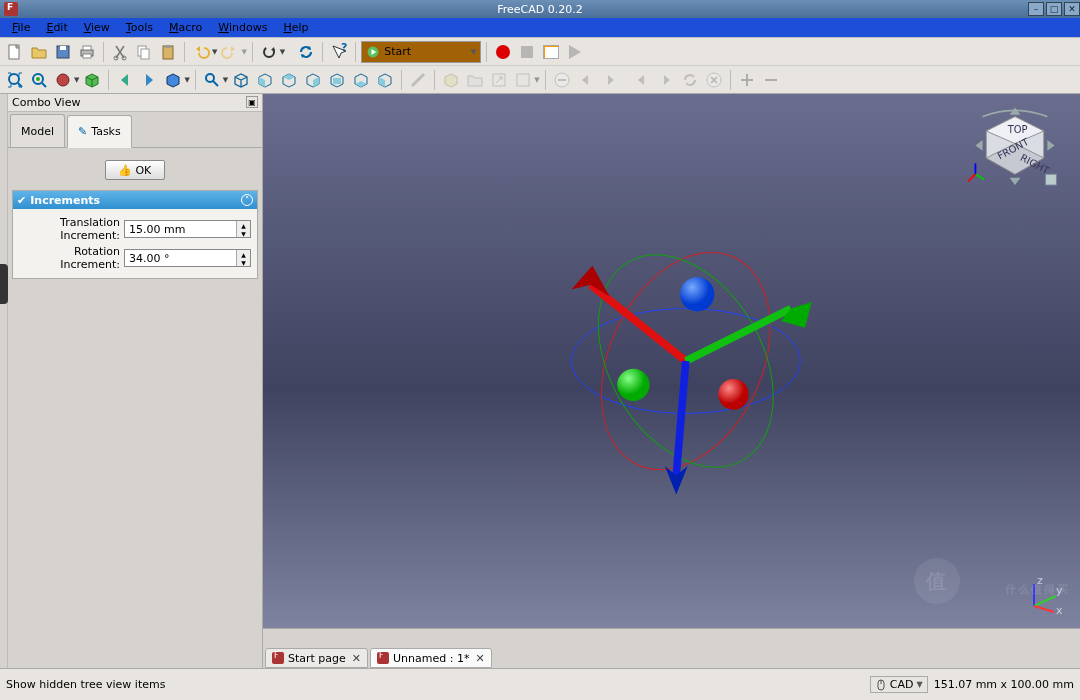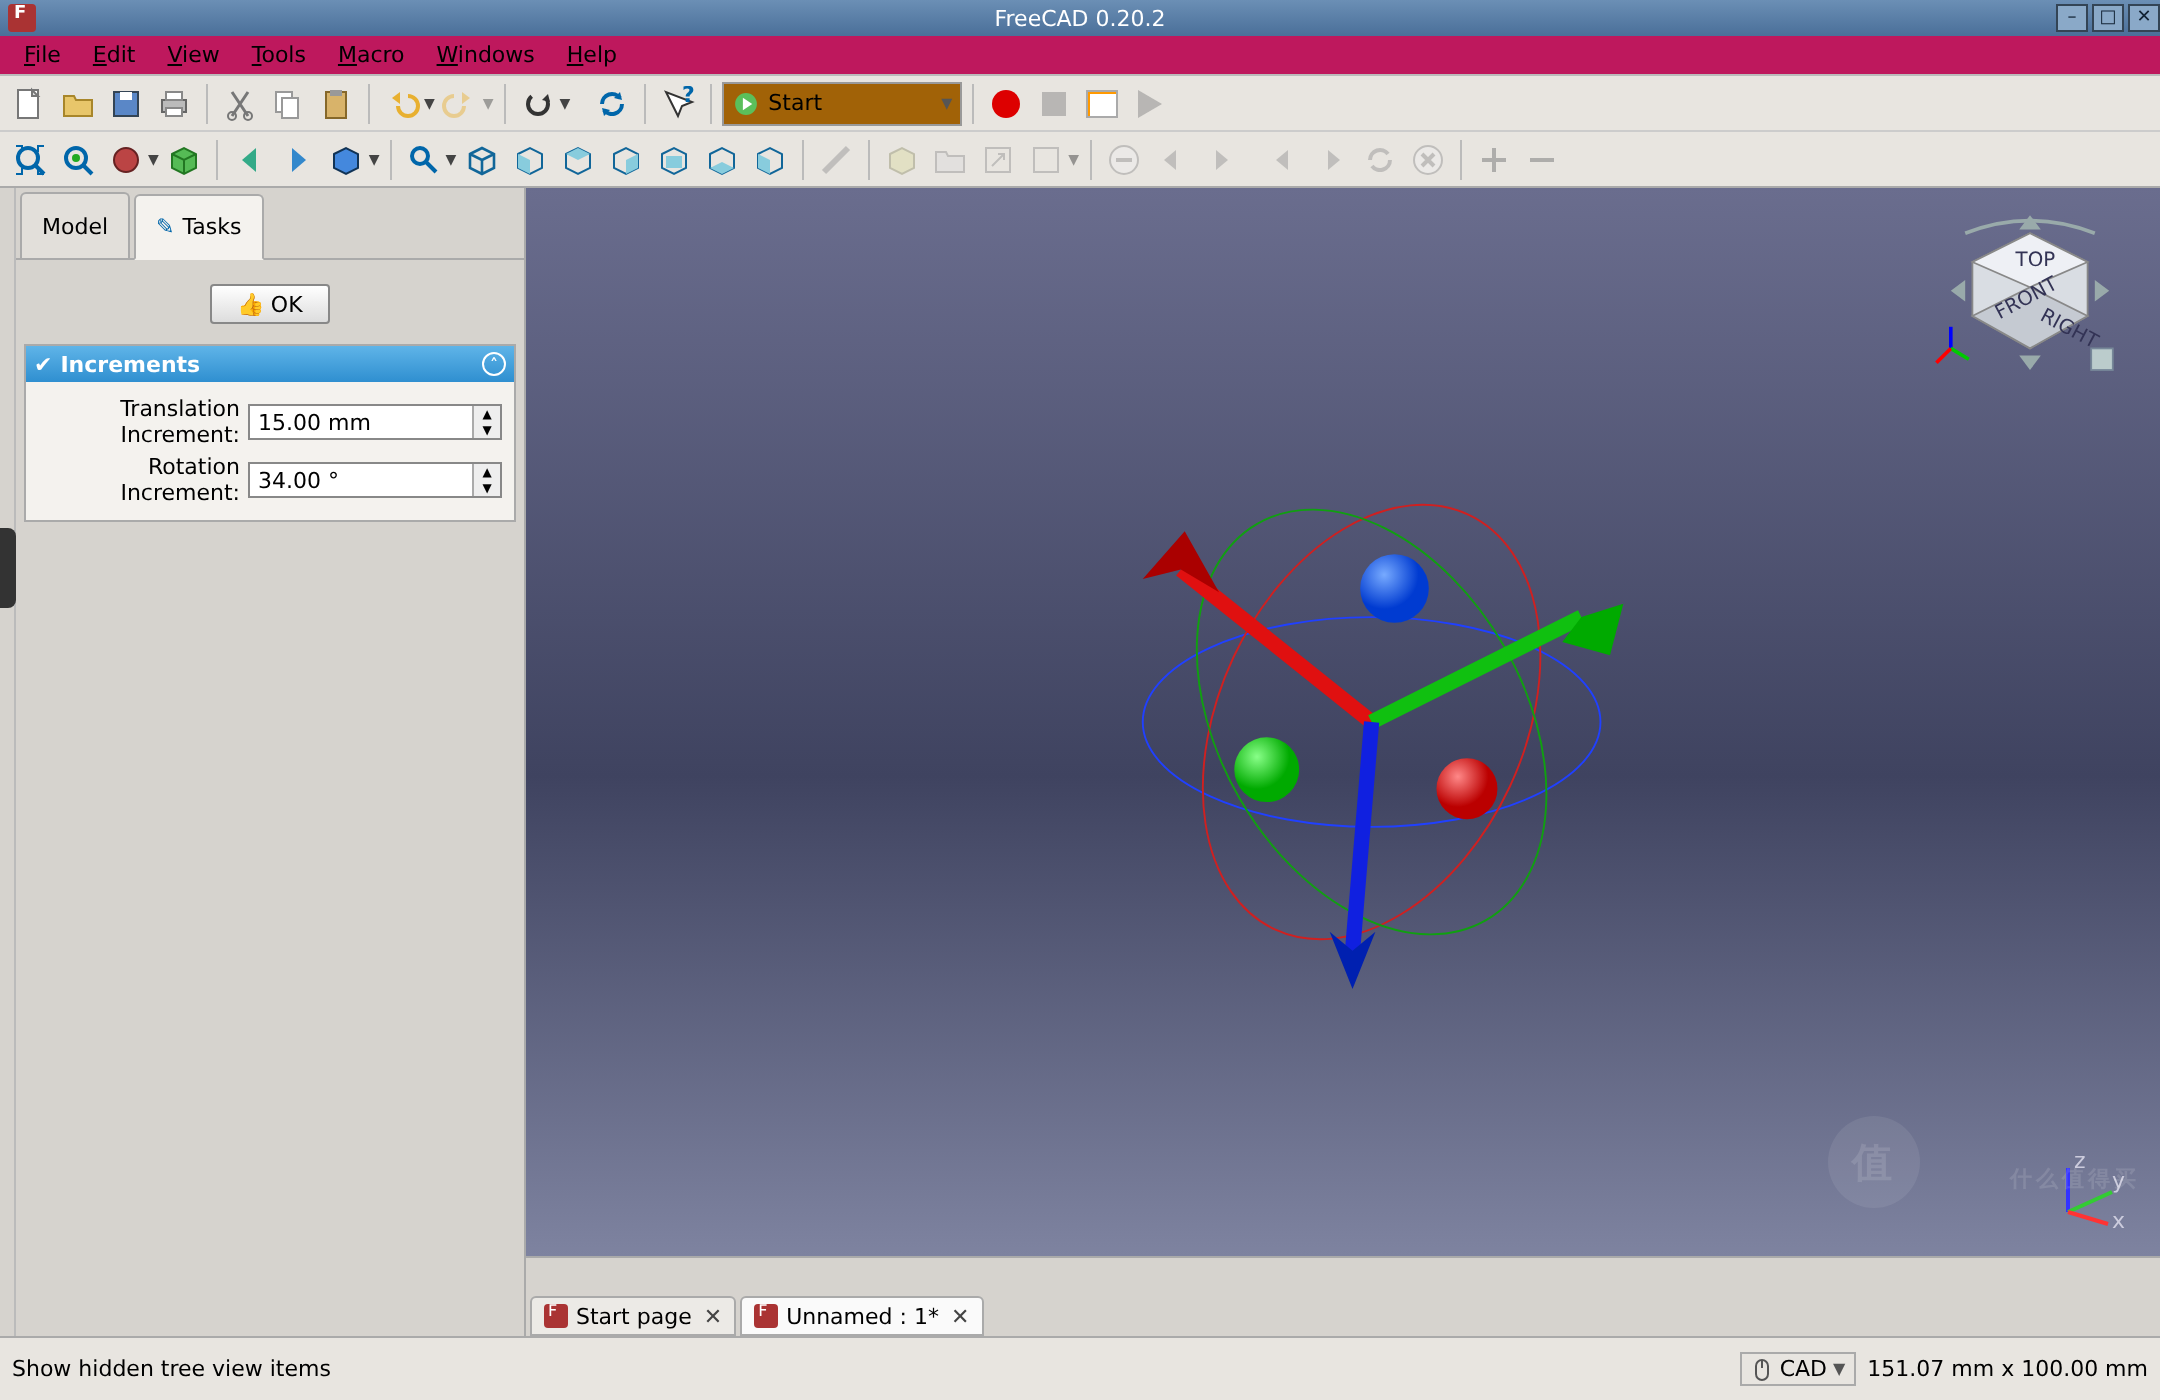--- a/index.html
+++ b/index.html
@@ -3,21 +3,21 @@
 <meta charset="utf-8">
 <style>
 * { box-sizing: border-box; margin: 0; padding: 0; font-family: "DejaVu Sans", "Liberation Sans", Arial, sans-serif; font-size: 11px; }
 body { width: 1080px; height: 700px; background: #d6d3ce; overflow: hidden; display: flex; flex-direction: column; }
 .titlebar { height: 18px; background: linear-gradient(#6b8fb5,#4a6f99); color: #fff; display: flex; align-items: center; position: relative; }
 .titlebar .icon { width: 14px; height: 14px; margin: 0 4px; background:#a33; border-radius:2px; position:relative; }
 .titlebar .icon::after{content:"F";color:#fff;font-size:9px;font-weight:bold;position:absolute;left:3px;top:0;}
 .titlebar .title { position:absolute; left:50%; transform:translateX(-50%); font-size:11px; }
 .titlebar .winbtns { margin-left:auto; display:flex; }
 .titlebar .winbtns div { width:16px; height:14px; background:#8aa9c8; margin-left:2px; border:1px solid #345; display:flex;align-items:center;justify-content:center;color:#123;font-size:9px;}
-.menubar { height:20px; background:#be185d; display:flex; align-items:center; padding:0 4px; border-bottom:1px solid #bbb; }
+.menubar { height:20px; background:#1d4ed8; display:flex; align-items:center; padding:0 4px; border-bottom:1px solid #bbb; }
 .menubar span { padding:2px 8px; }
 .menubar span u { text-decoration: underline; }
 .toolbar { background:#e8e5e0;  display:flex; align-items:center; padding:2px 4px; gap:2px; flex-wrap:nowrap;}
 .toolbar.row1{height:28px;border-bottom:1px solid #ccc;}
 .toolbar.row2{height:28px;border-bottom:1px solid #aaa;}
 .tbtn { width:22px; height:22px; display:flex;align-items:center;justify-content:center; border:1px solid transparent; border-radius:2px;}
 .sep{width:6px;}
 .vsep{width:1px;height:20px;background:#bbb;margin:0 3px;}
 .dropdown-wb { width:120px; height:22px; border:1px solid #999; background:#a16207; display:flex;align-items:center;padding:0 4px;position:relative;}
 .dropdown-wb::after{content:"▾";position:absolute;right:4px;color:#555;}
@@ -369,20 +369,24 @@
       </svg>
     </div>
 </div>
 
 <div class="main">
   <div class="leftgutter">
     <div class="tab"></div>
   </div>
 
   <div class="combo">
+    <div class="combo-hdr">
+      <span>Combo View</span>
+      <div class="x">▣</div>
+    </div>
     <div class="combo-tabs">
       <div class="tab">
           <span>Model</span>
         </div>
       <div class="tab active">
         <span class="pencil">✎</span>
         <span>Tasks</span>
       </div>
     </div>
     <div class="combo-body">

